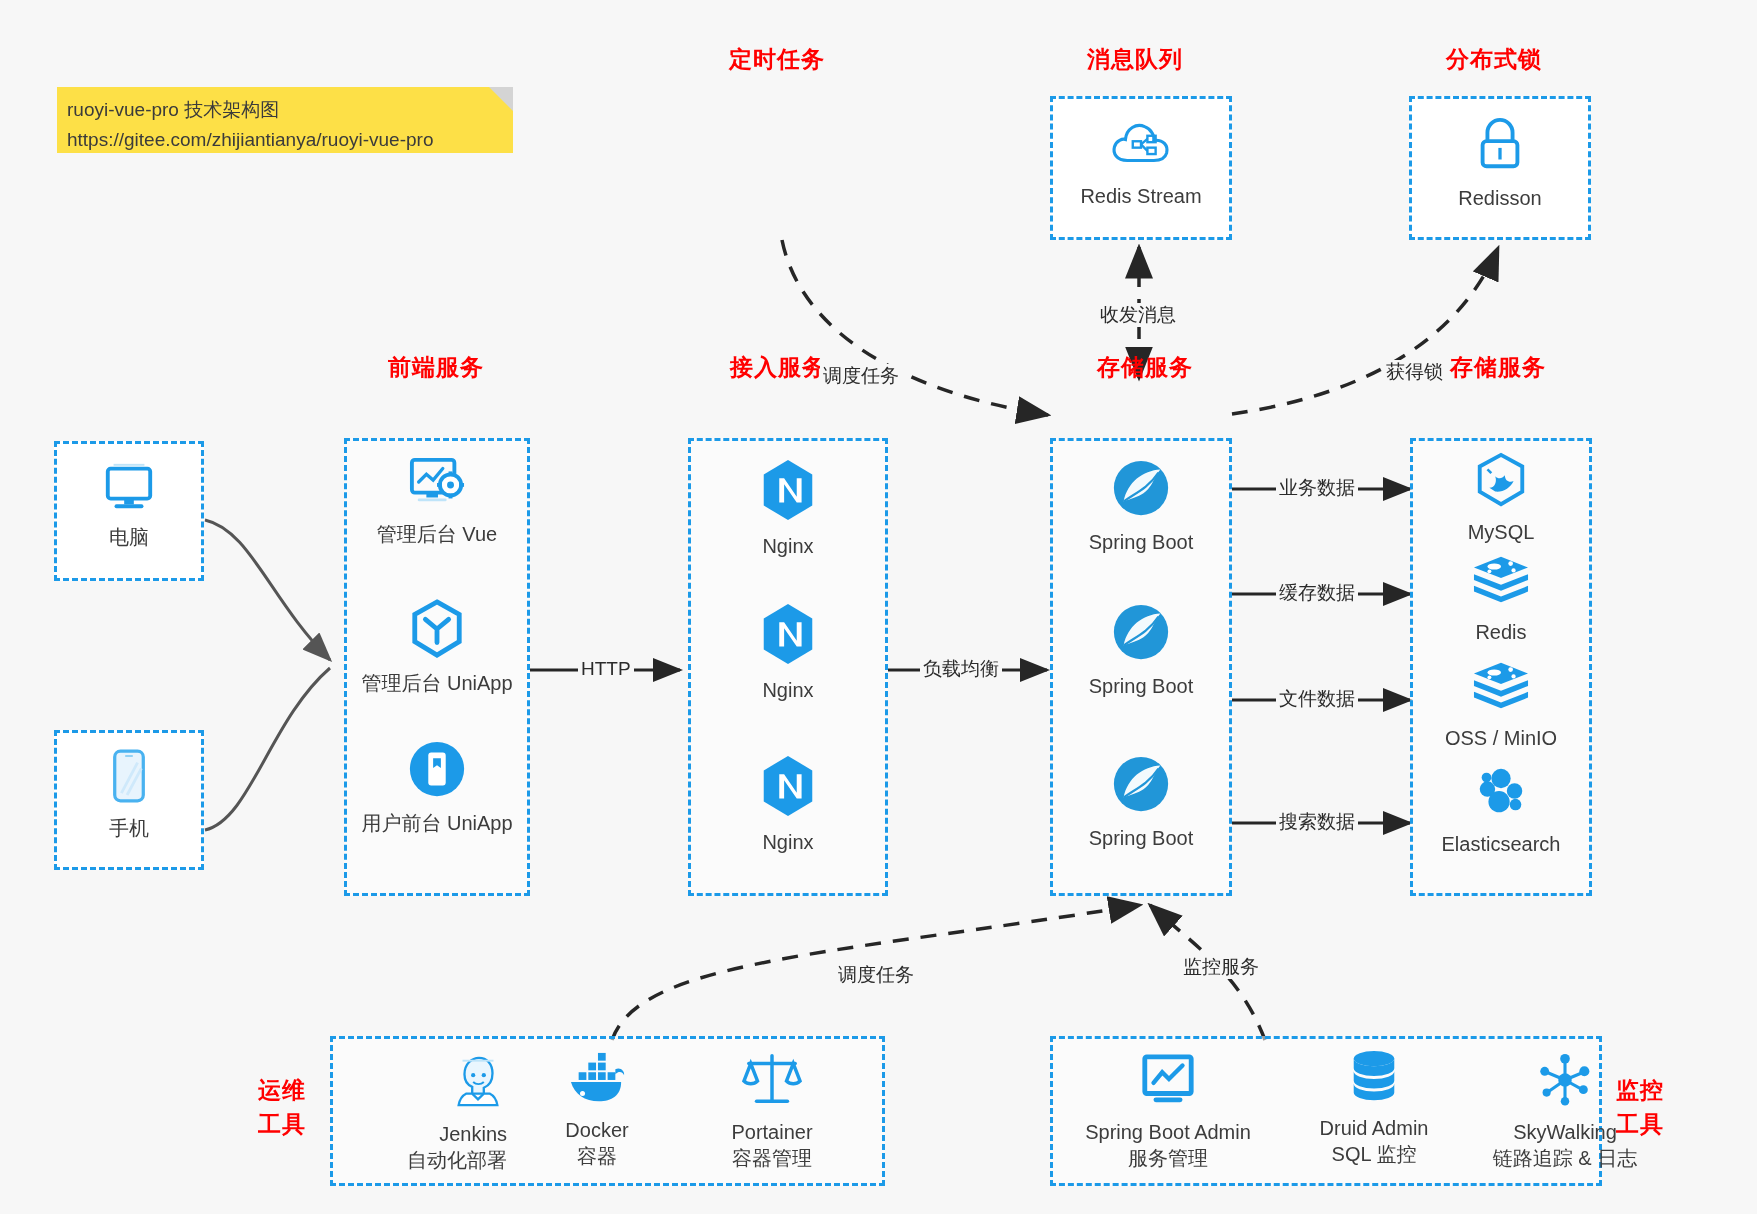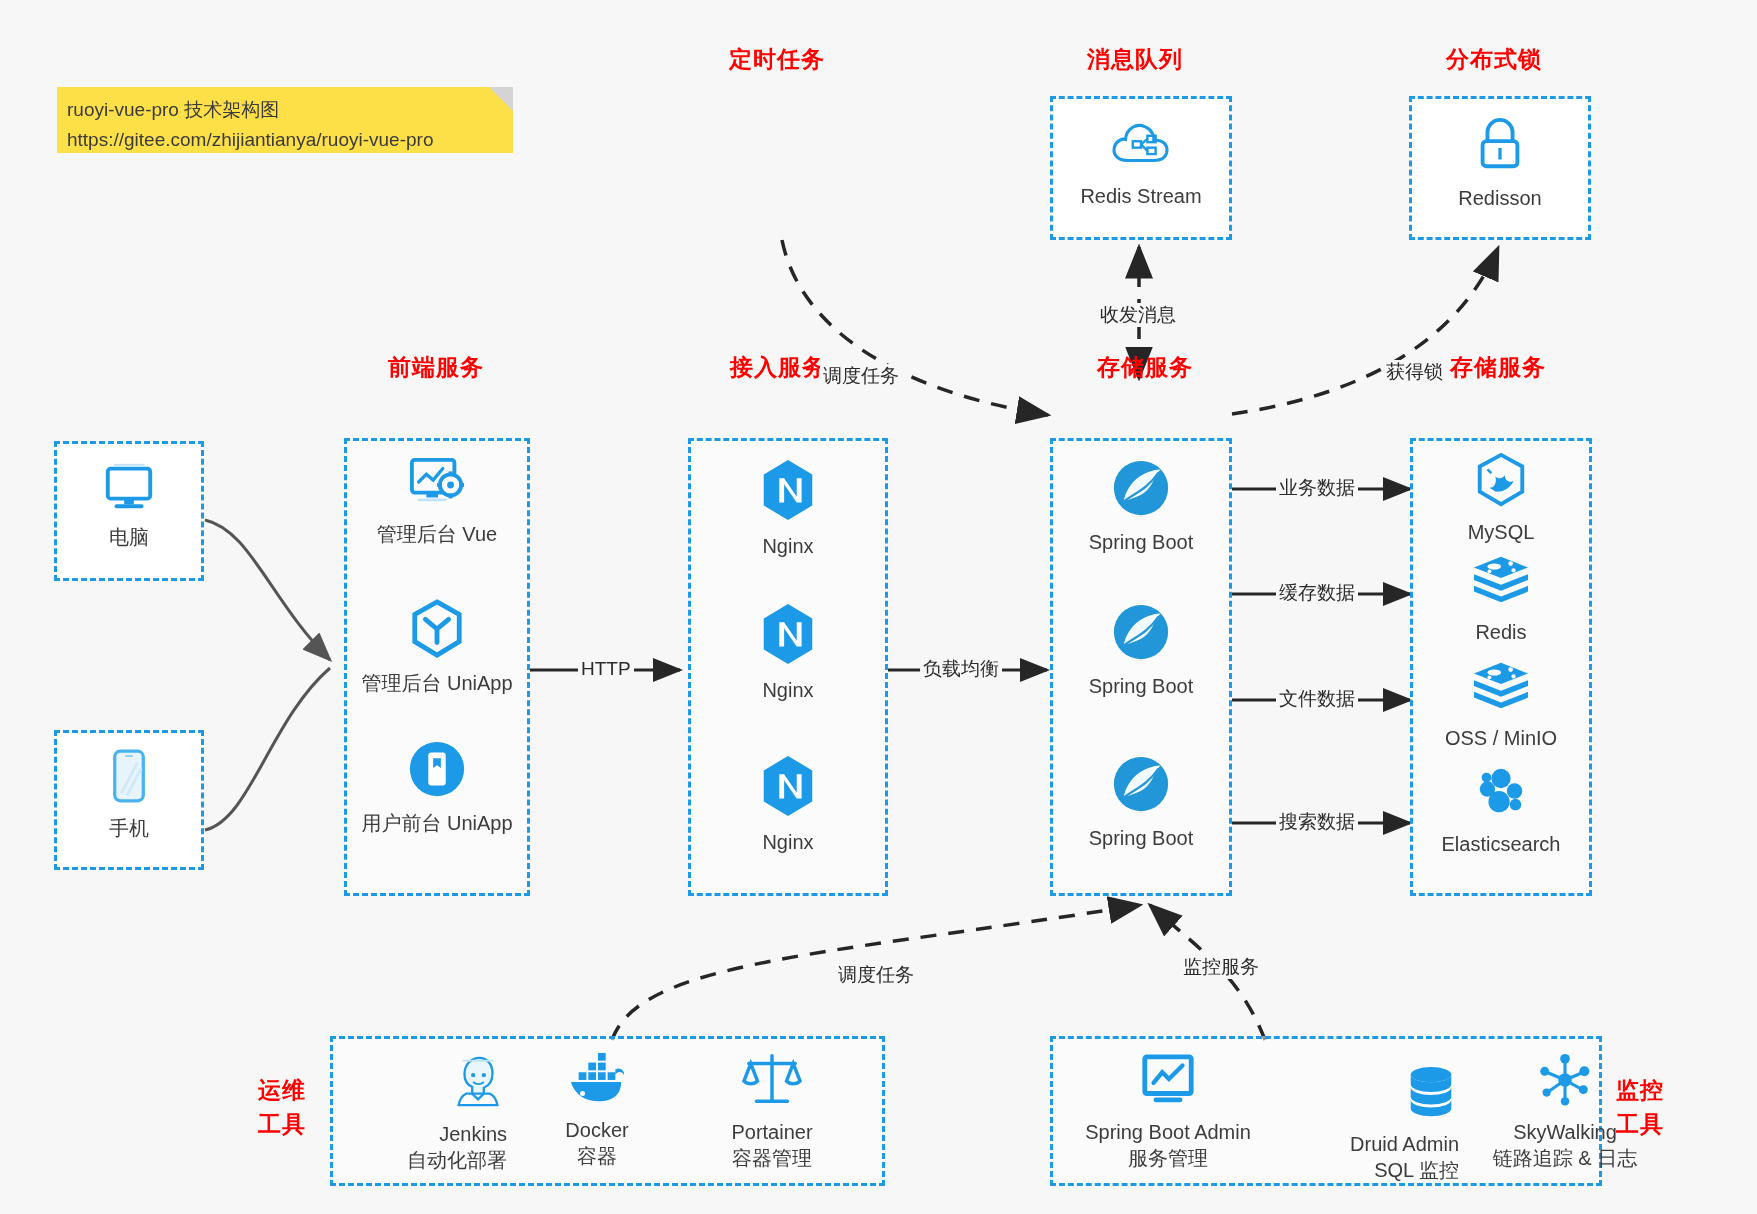--- a/index.html
+++ b/index.html
@@ -403,21 +403,21 @@
         <svg width="62" height="58" viewBox="0 0 64 60">
           <rect x="8" y="6" width="48" height="38" rx="2" fill="none" stroke="#1c9ae8" stroke-width="5"></rect>
           <path d="M17 33 L26 22 L33 29 L47 15" fill="none" stroke="#1c9ae8" stroke-width="4.5" stroke-linecap="round"></path>
           <rect x="17" y="48" width="30" height="5" rx="2.5" fill="#1c9ae8"></rect>
         </svg>
       </span>
       <div class="cap">Spring Boot Admin</div>
       <div class="cap2">服务管理</div>
     </div>
 
-    <div class="node" style="left:236px;top:24px;width:170px;text-align:right;">
+    <div class="node" style="left:236px;top:8px;width:170px;">
       <span class="ico">
         <svg width="56" height="58" viewBox="0 0 58 60">
           <g fill="#1c9ae8">
             <ellipse cx="29" cy="12" rx="21" ry="8"></ellipse>
             <path d="M8 12 L8 22 A21 8 0 0 0 50 22 L50 12 A21 8 0 0 1 8 12 Z"></path>
             <path d="M8 25 L8 35 A21 8 0 0 0 50 35 L50 25 A21 8 0 0 1 8 25 Z"></path>
             <path d="M8 38 L8 47 A21 8 0 0 0 50 47 L50 38 A21 8 0 0 1 8 38 Z"></path>
           </g>
         </svg>
       </span>

